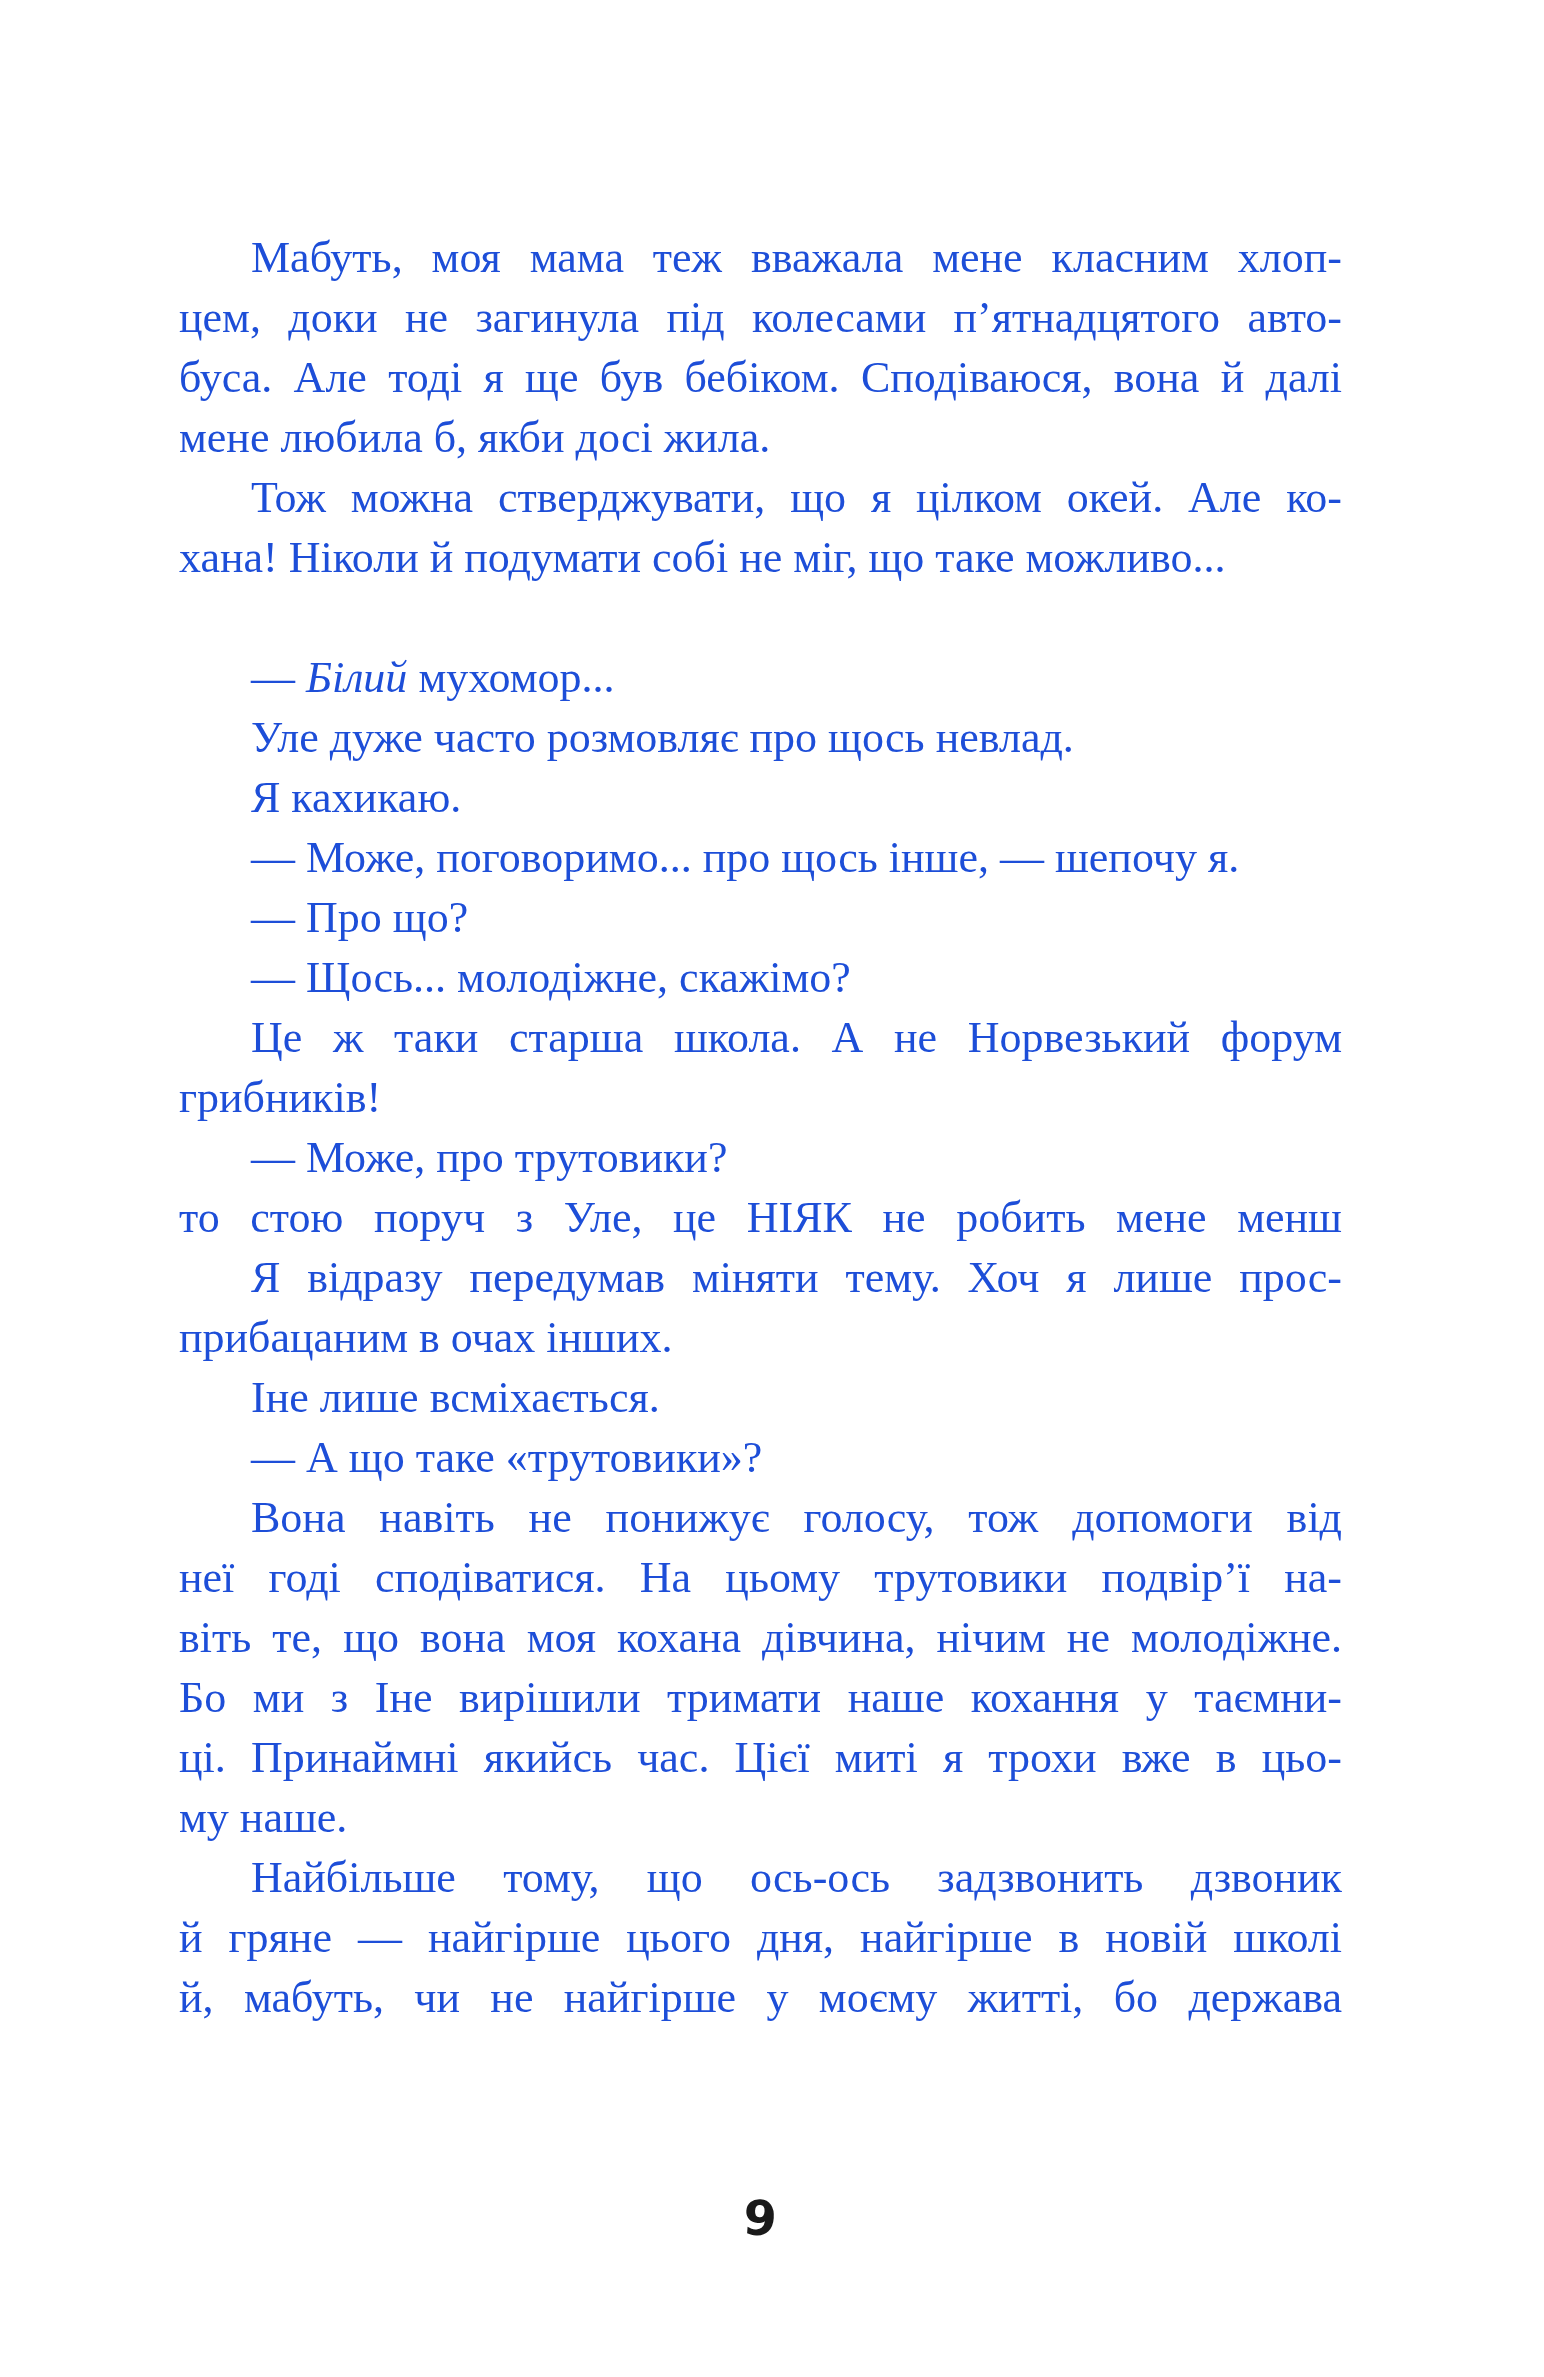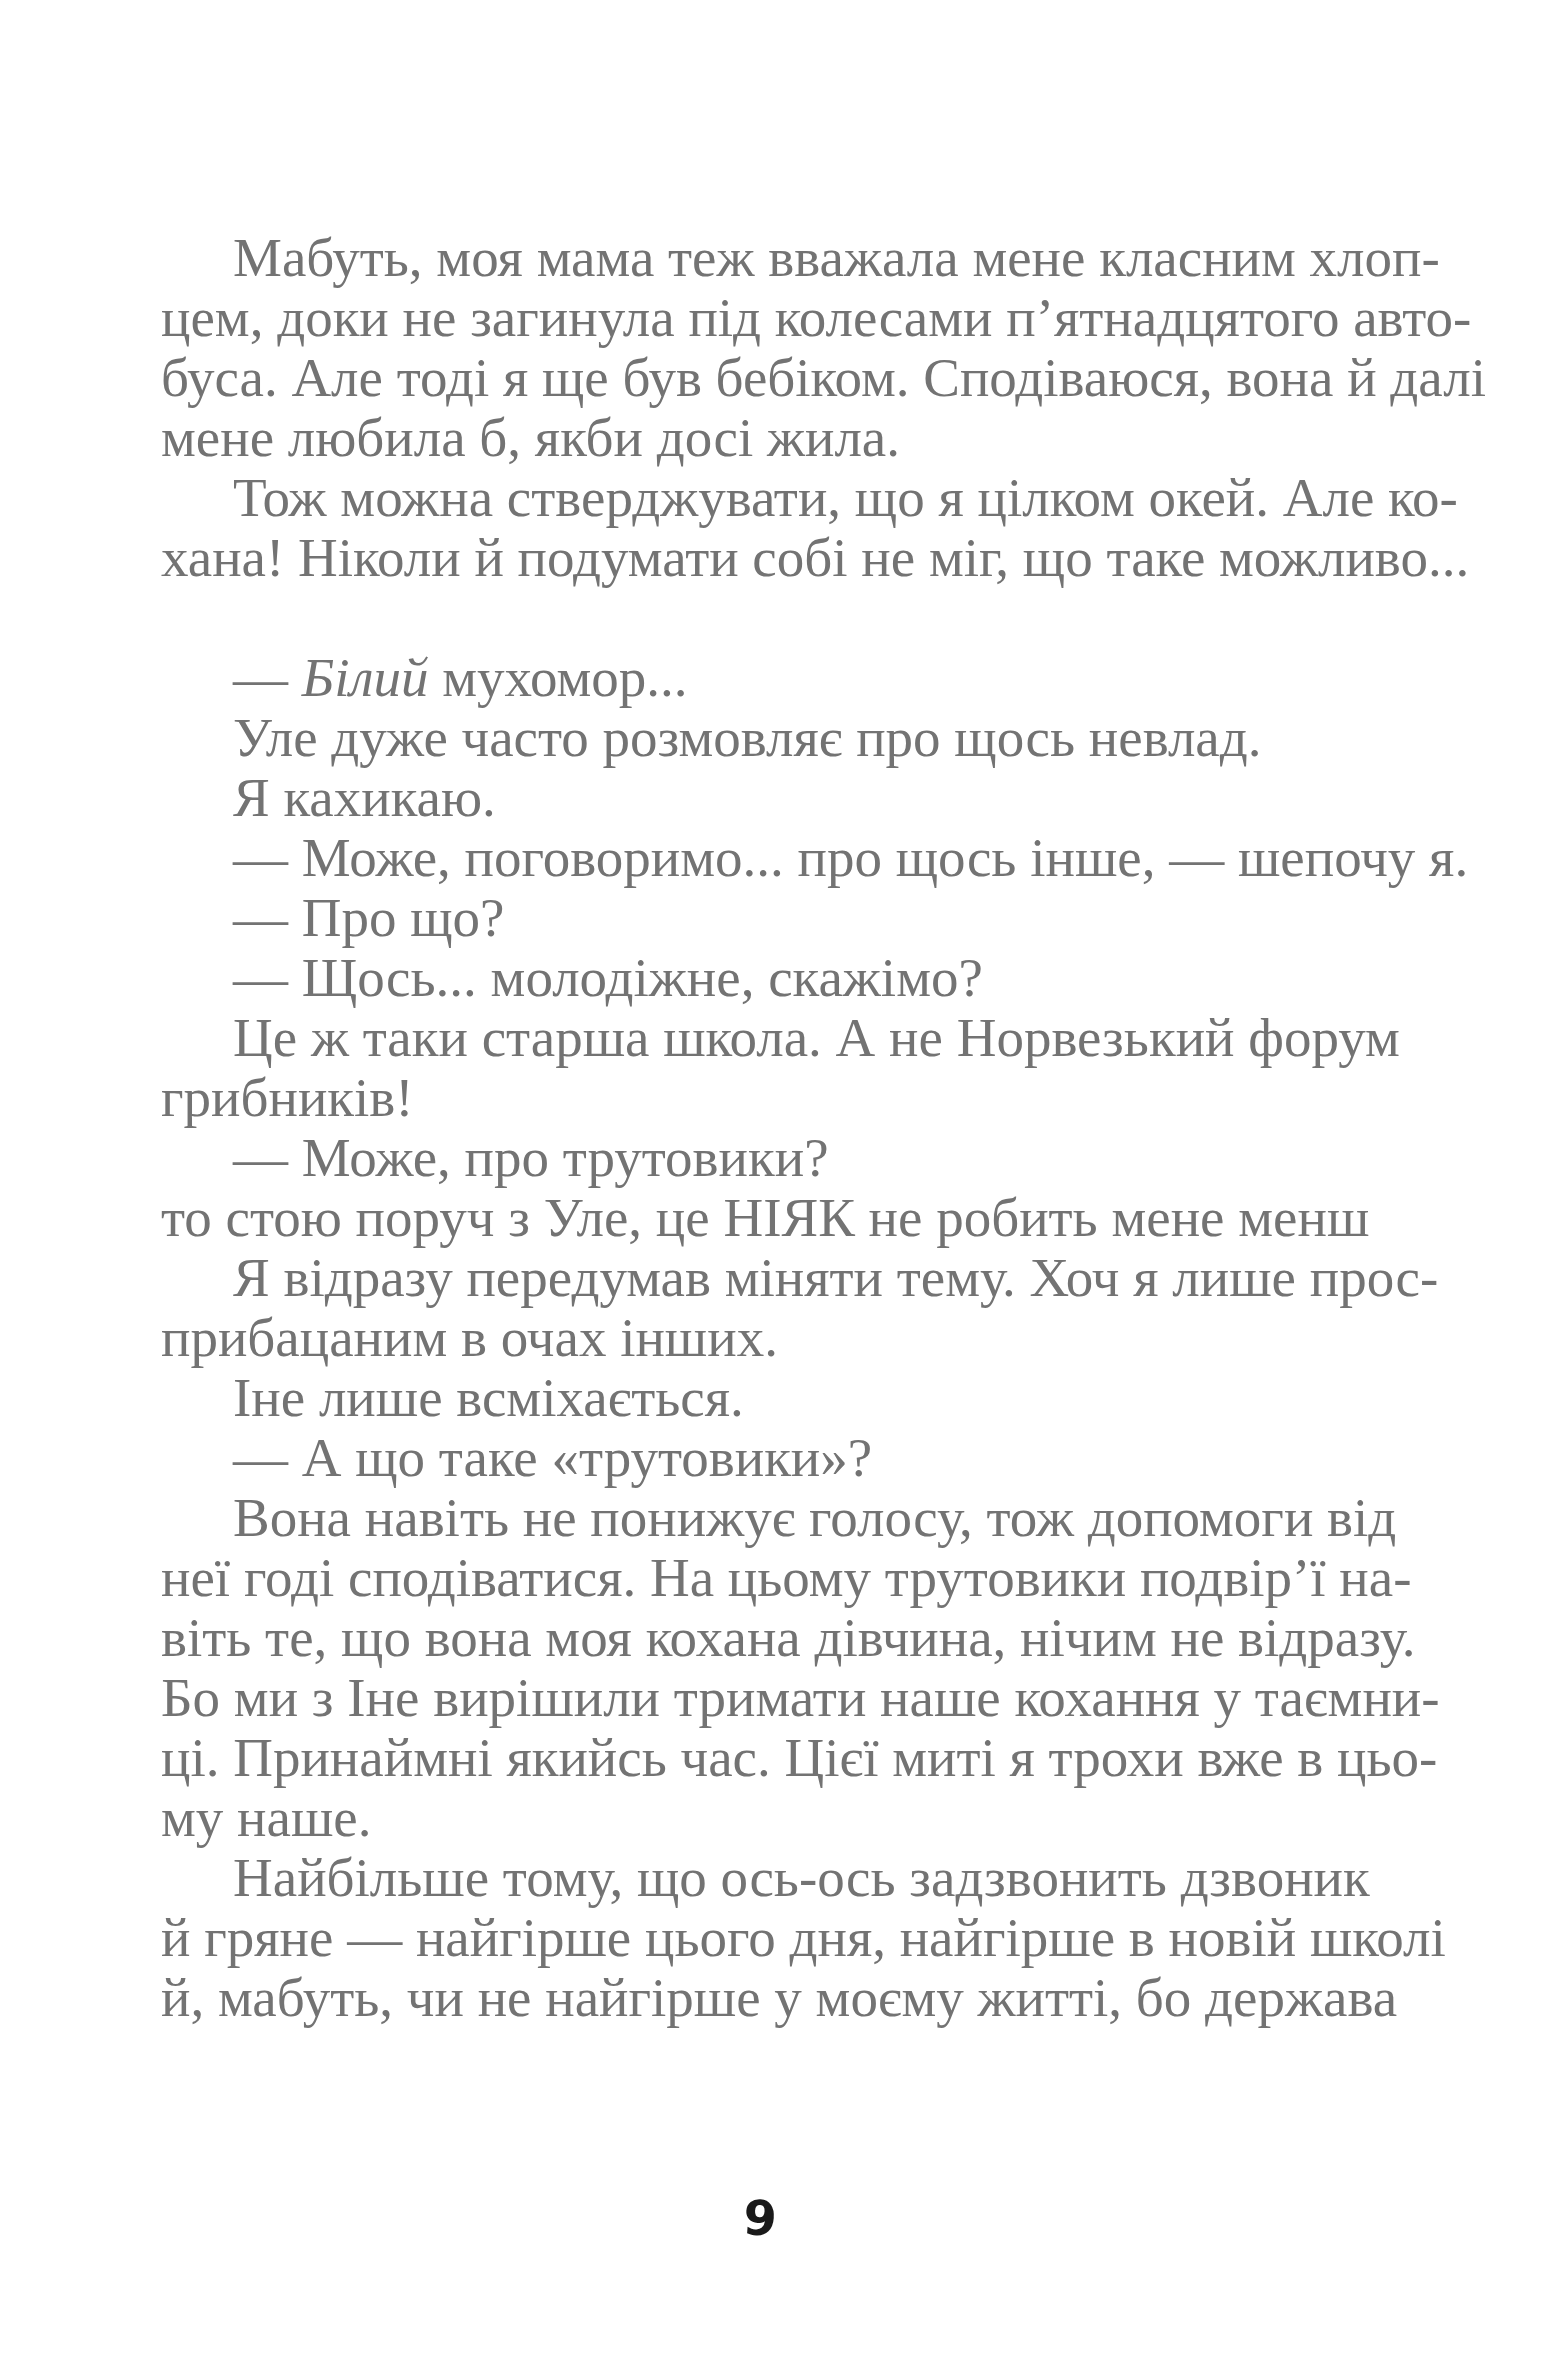--- a/index.html
+++ b/index.html
@@ -16,27 +16,27 @@
   }
   .page {
     position: absolute;
     left: 0; top: 0;
     width: 1545px;
     height: 2377px;
     background: #ffffff;
   }
   .text-block {
     position: absolute;
-    left: 161px;
+    left: 179px;
     top: 228px;
     width: 1163px;
     font-family: "Liberation Serif", "DejaVu Serif", serif;
-    font-size: 55px;
+    font-size: 44px;
     line-height: 60px;
-    color: #737373;
+    color: #1d4ed8;
   }
   .paragraph { margin: 0; padding: 0; }
   .line {
     display: block;
     height: 60px;
     white-space: nowrap;
     text-align: justify;
     text-align-last: justify;
     overflow: visible;
   }
@@ -108,21 +108,21 @@
       </div>
       <div class="paragraph">
         <span class="line indent last">Іне лише всміхається.</span>
       </div>
       <div class="paragraph">
         <span class="line indent last">— А що таке «трутовики»?</span>
       </div>
       <div class="paragraph">
         <span class="line indent">Вона навіть не понижує голосу, тож допомоги від</span>
         <span class="line">неї годі сподіватися. На цьому трутовики подвір’ї на-</span>
-        <span class="line">віть те, що вона моя кохана дівчина, нічим не відразу.</span>
+        <span class="line">віть те, що вона моя кохана дівчина, нічим не молодіжне.</span>
         <span class="line">Бо ми з Іне вирішили тримати наше кохання у таємни-</span>
         <span class="line">ці. Принаймні якийсь час. Цієї миті я трохи вже в цьо-</span>
         <span class="line last">му наше.</span>
       </div>
       <div class="paragraph">
         <span class="line indent">Найбільше тому, що ось-ось задзвонить дзвоник</span>
         <span class="line">й гряне — найгірше цього дня, найгірше в новій школі</span>
         <span class="line">й, мабуть, чи не найгірше у моєму житті, бо держава</span>
       </div>
     </div>

